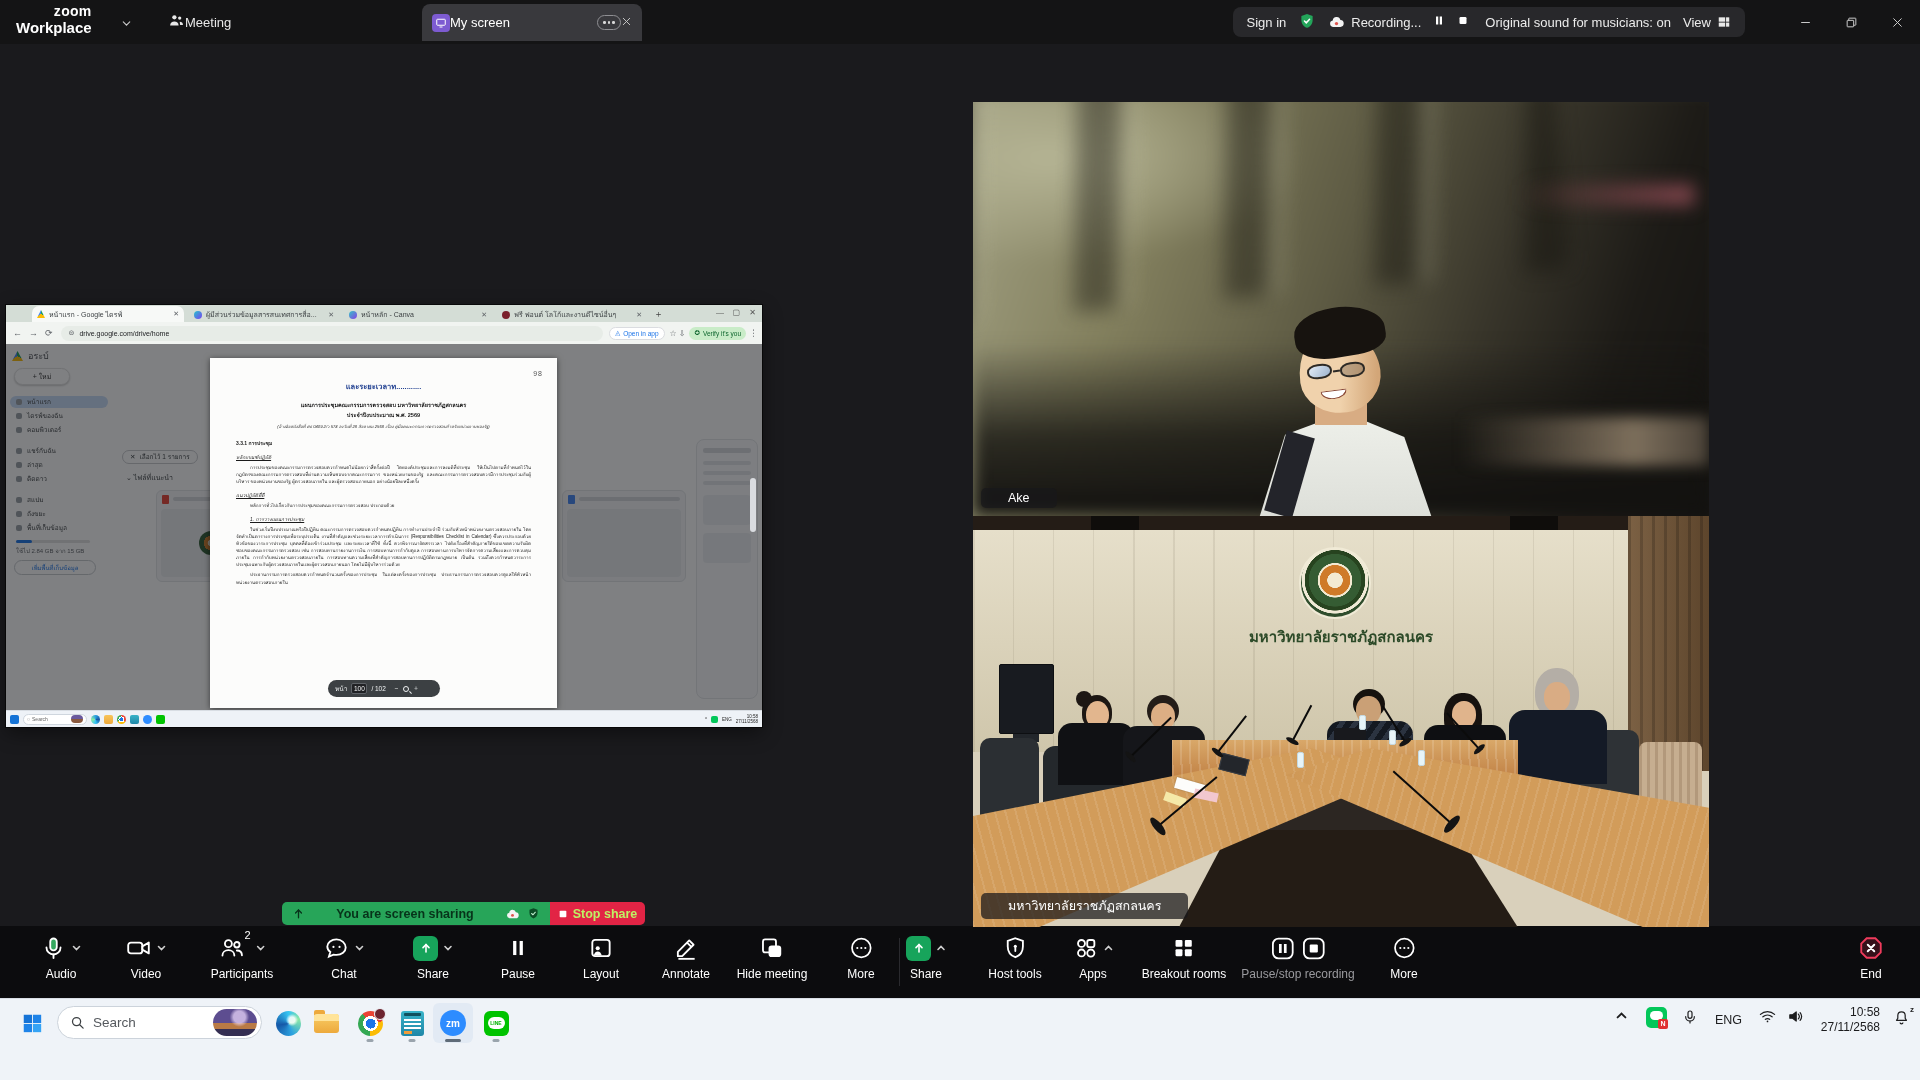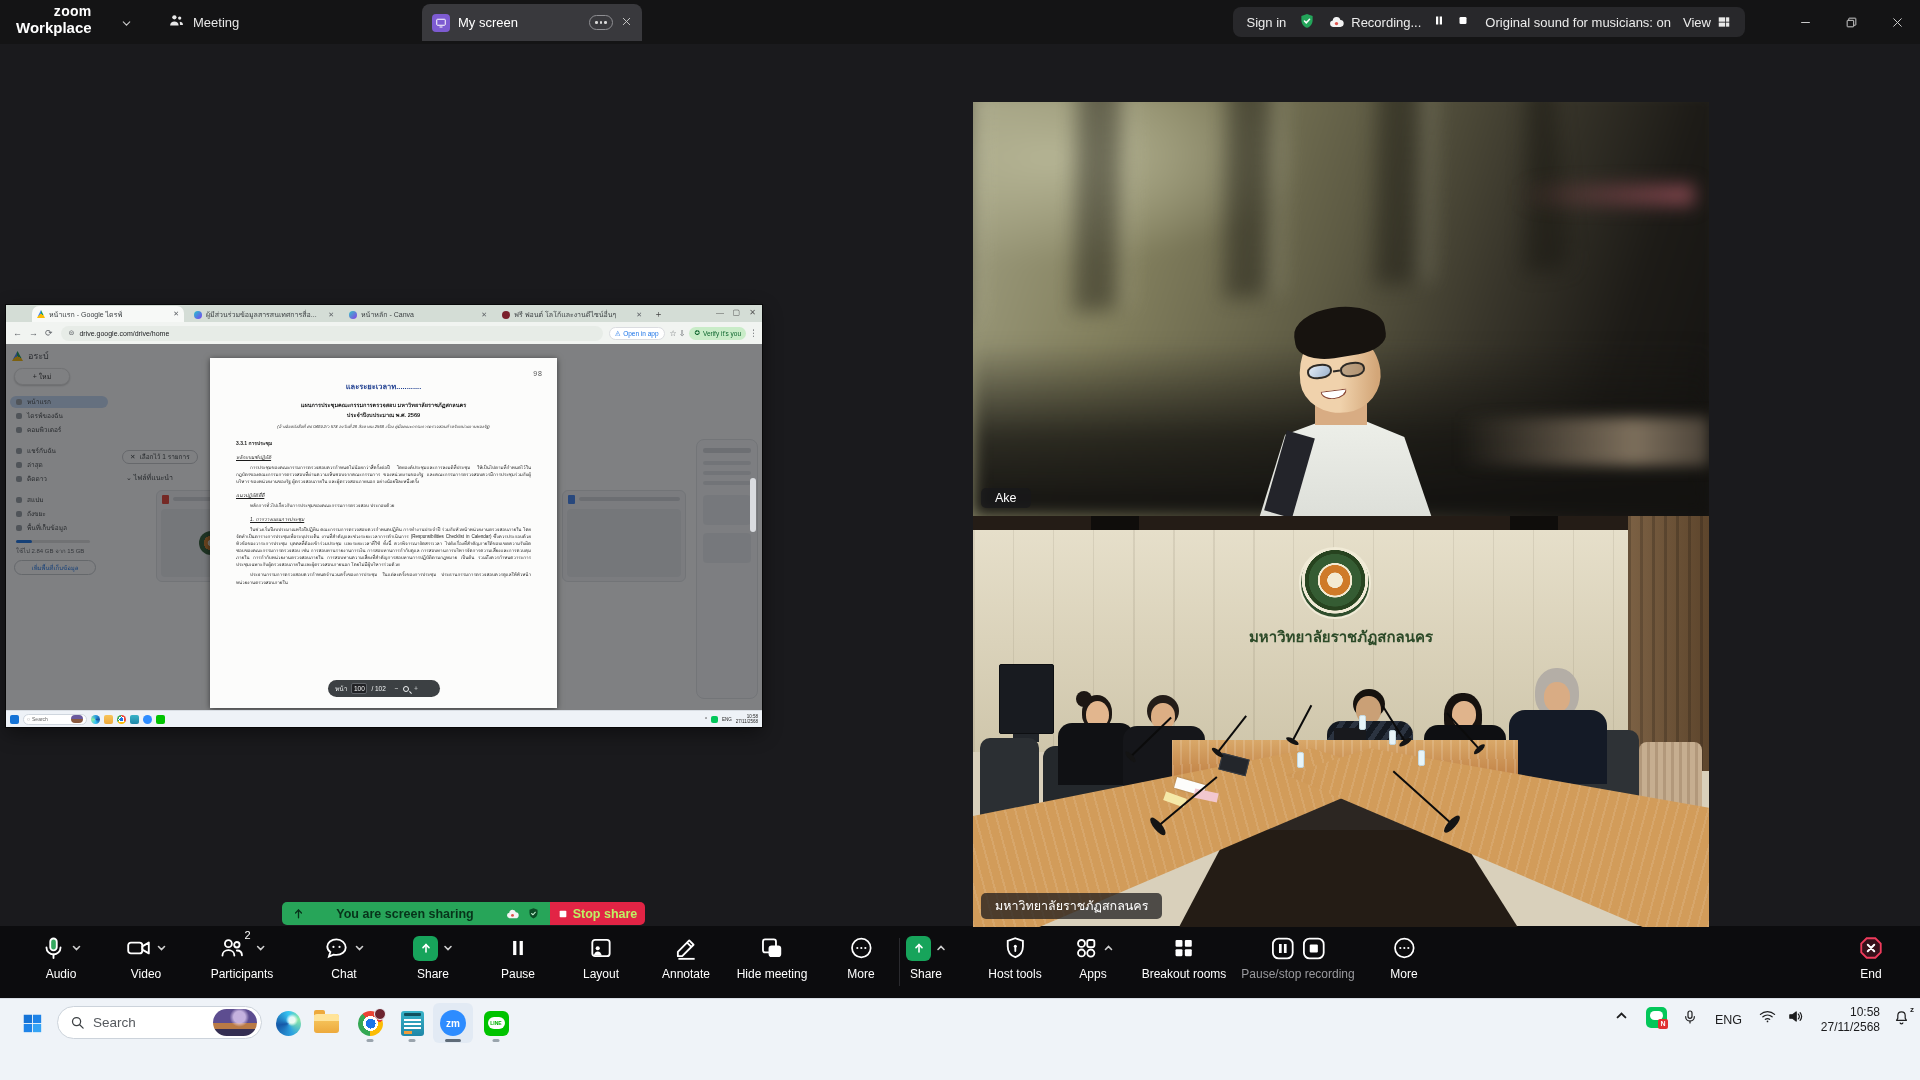--- a/index.html
+++ b/index.html
@@ -6,21 +6,21 @@
   html,body { width:1920px; height:1080px; overflow:hidden; background:#19191b;
               font-family:"Liberation Sans", sans-serif; }
   .abs { position:absolute; }
   .flex { display:flex; }
 
   
   #titlebar { position:absolute; left:0; top:0; width:1920px; height:44px; background:#141415; }
   .brand { position:absolute; left:16px; top:4px; color:#fff; line-height:1; }
   .brand .z { font-size:14px; font-weight:bold; letter-spacing:.3px;text-align:right; }
   .brand .w { font-size:15px; font-weight:bold; margin-top:2px; }
-  .ttab { position:absolute; top:0; height:44px; display:flex; align-items:center; gap:8px; color:#e8e8e8; font-size:13px; }
+  .ttab { position:absolute; top:0; height:44px; display:flex; align-items:center; gap:0; color:#e8e8e8; font-size:13px; }
   #tab-myscreen { top:4px; height:37px; background:#39393d; border-radius:8px 8px 0 0; padding:0 10px; }
   .purp { width:18px; height:18px; background:#7d5bd1; border-radius:4px; display:flex; align-items:center; justify-content:center; }
   .pillmenu { width:24px; height:15px; border:1px solid #8f8f93; border-radius:8px; display:flex; align-items:center; justify-content:center; gap:2px; }
   .pillmenu i { width:2.5px; height:2.5px; border-radius:50%; background:#d8d8d8; }
   #tb-right { position:absolute; right:175px; top:7px; height:30px; background:#28282b; border-radius:8px;
               display:flex; align-items:center; gap:12px; padding:0 14px; color:#ececec; font-size:13px; }
   .winctl { position:absolute; top:0; width:46px; height:44px; display:flex; align-items:center; justify-content:center; }
 
   
   #stage { position:absolute; left:0; top:44px; width:1920px; height:926px; background:#1a1a1d; }
@@ -67,21 +67,21 @@
 
   
   #minibar { position:absolute; left:0; top:405px; width:756px; height:17px; background:#eef2f7; border-top:1px solid #d8dde3;
              display:flex; align-items:center; z-index:6; }
   .mico { width:9px; height:9px; border-radius:2px; margin-left:4px; flex:none; }
 
   
   #videos { position:absolute; left:973px; top:58px; width:736px; height:825px; }
   .tile { position:absolute; left:0; width:736px; overflow:hidden; background:#000; }
   .namepill { position:absolute; left:8px; bottom:8px; background:rgba(24,24,26,.72); color:#fff; font-size:12.5px;
-              padding:3px 14px; border-radius:5px; z-index:20; }
+              padding:3px 27px; border-radius:5px; z-index:20; }
 
   
   #sharebar { position:absolute; left:282px; top:902px; width:363px; height:23px; display:flex; border-radius:5px; overflow:hidden;
               font-size:12.5px; z-index:30; }
   #sharebar .g { flex:1; background:#27a559; color:#07331a; font-weight:bold; display:flex; align-items:center; gap:7px; padding:0 10px; }
   #sharebar .r { width:95px; background:#e22445; color:#bef264; font-weight:bold; display:flex; align-items:center; justify-content:center; gap:5px; }
 
   
   #controls { position:absolute; left:0; top:926px; width:1920px; height:72px; background:#0c0c0e; }
   .cbtn { position:absolute; top:8px; transform:translateX(-50%); display:flex; flex-direction:column; align-items:center;

